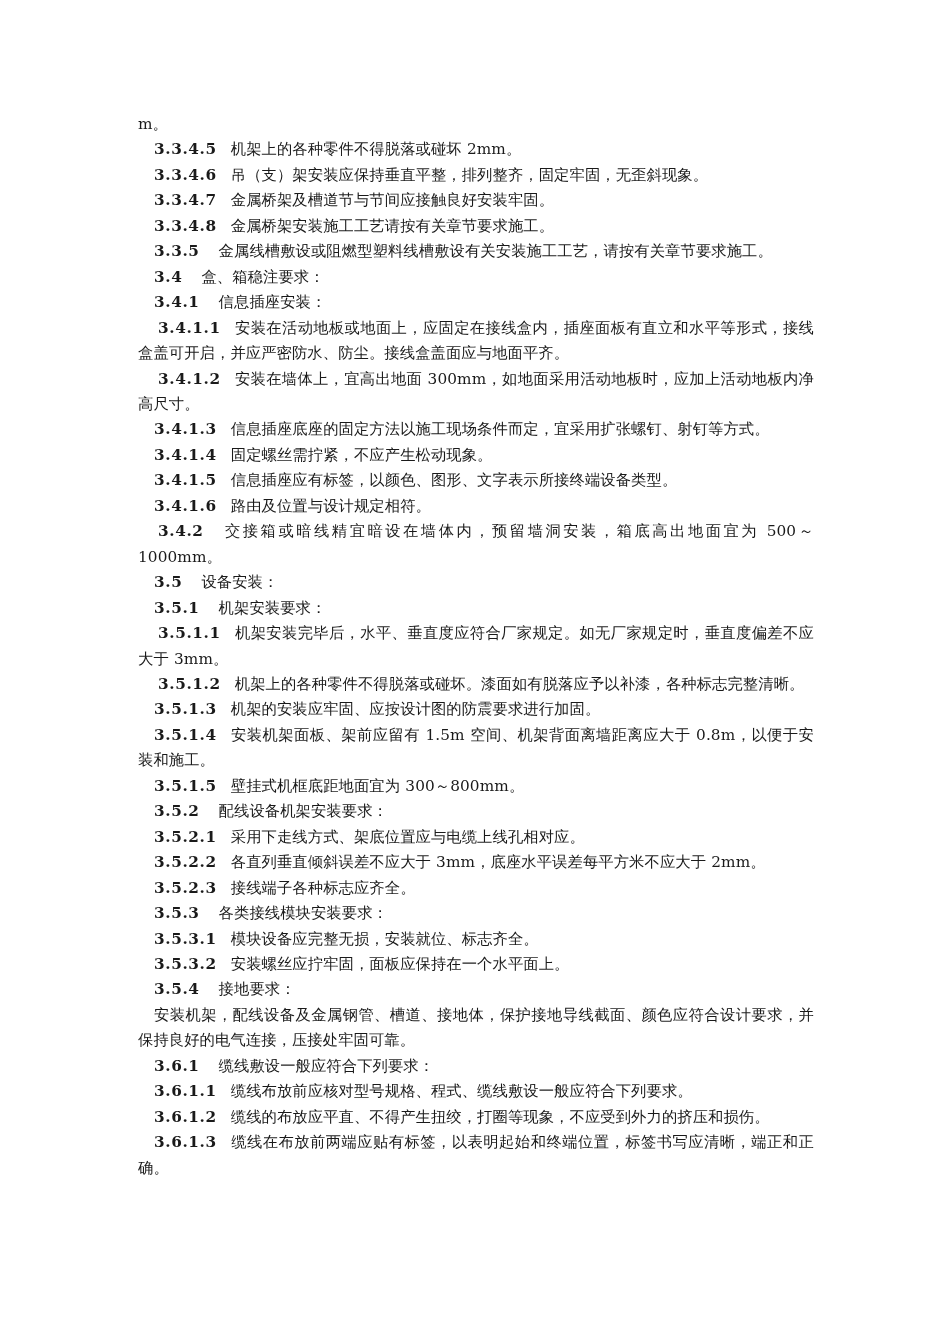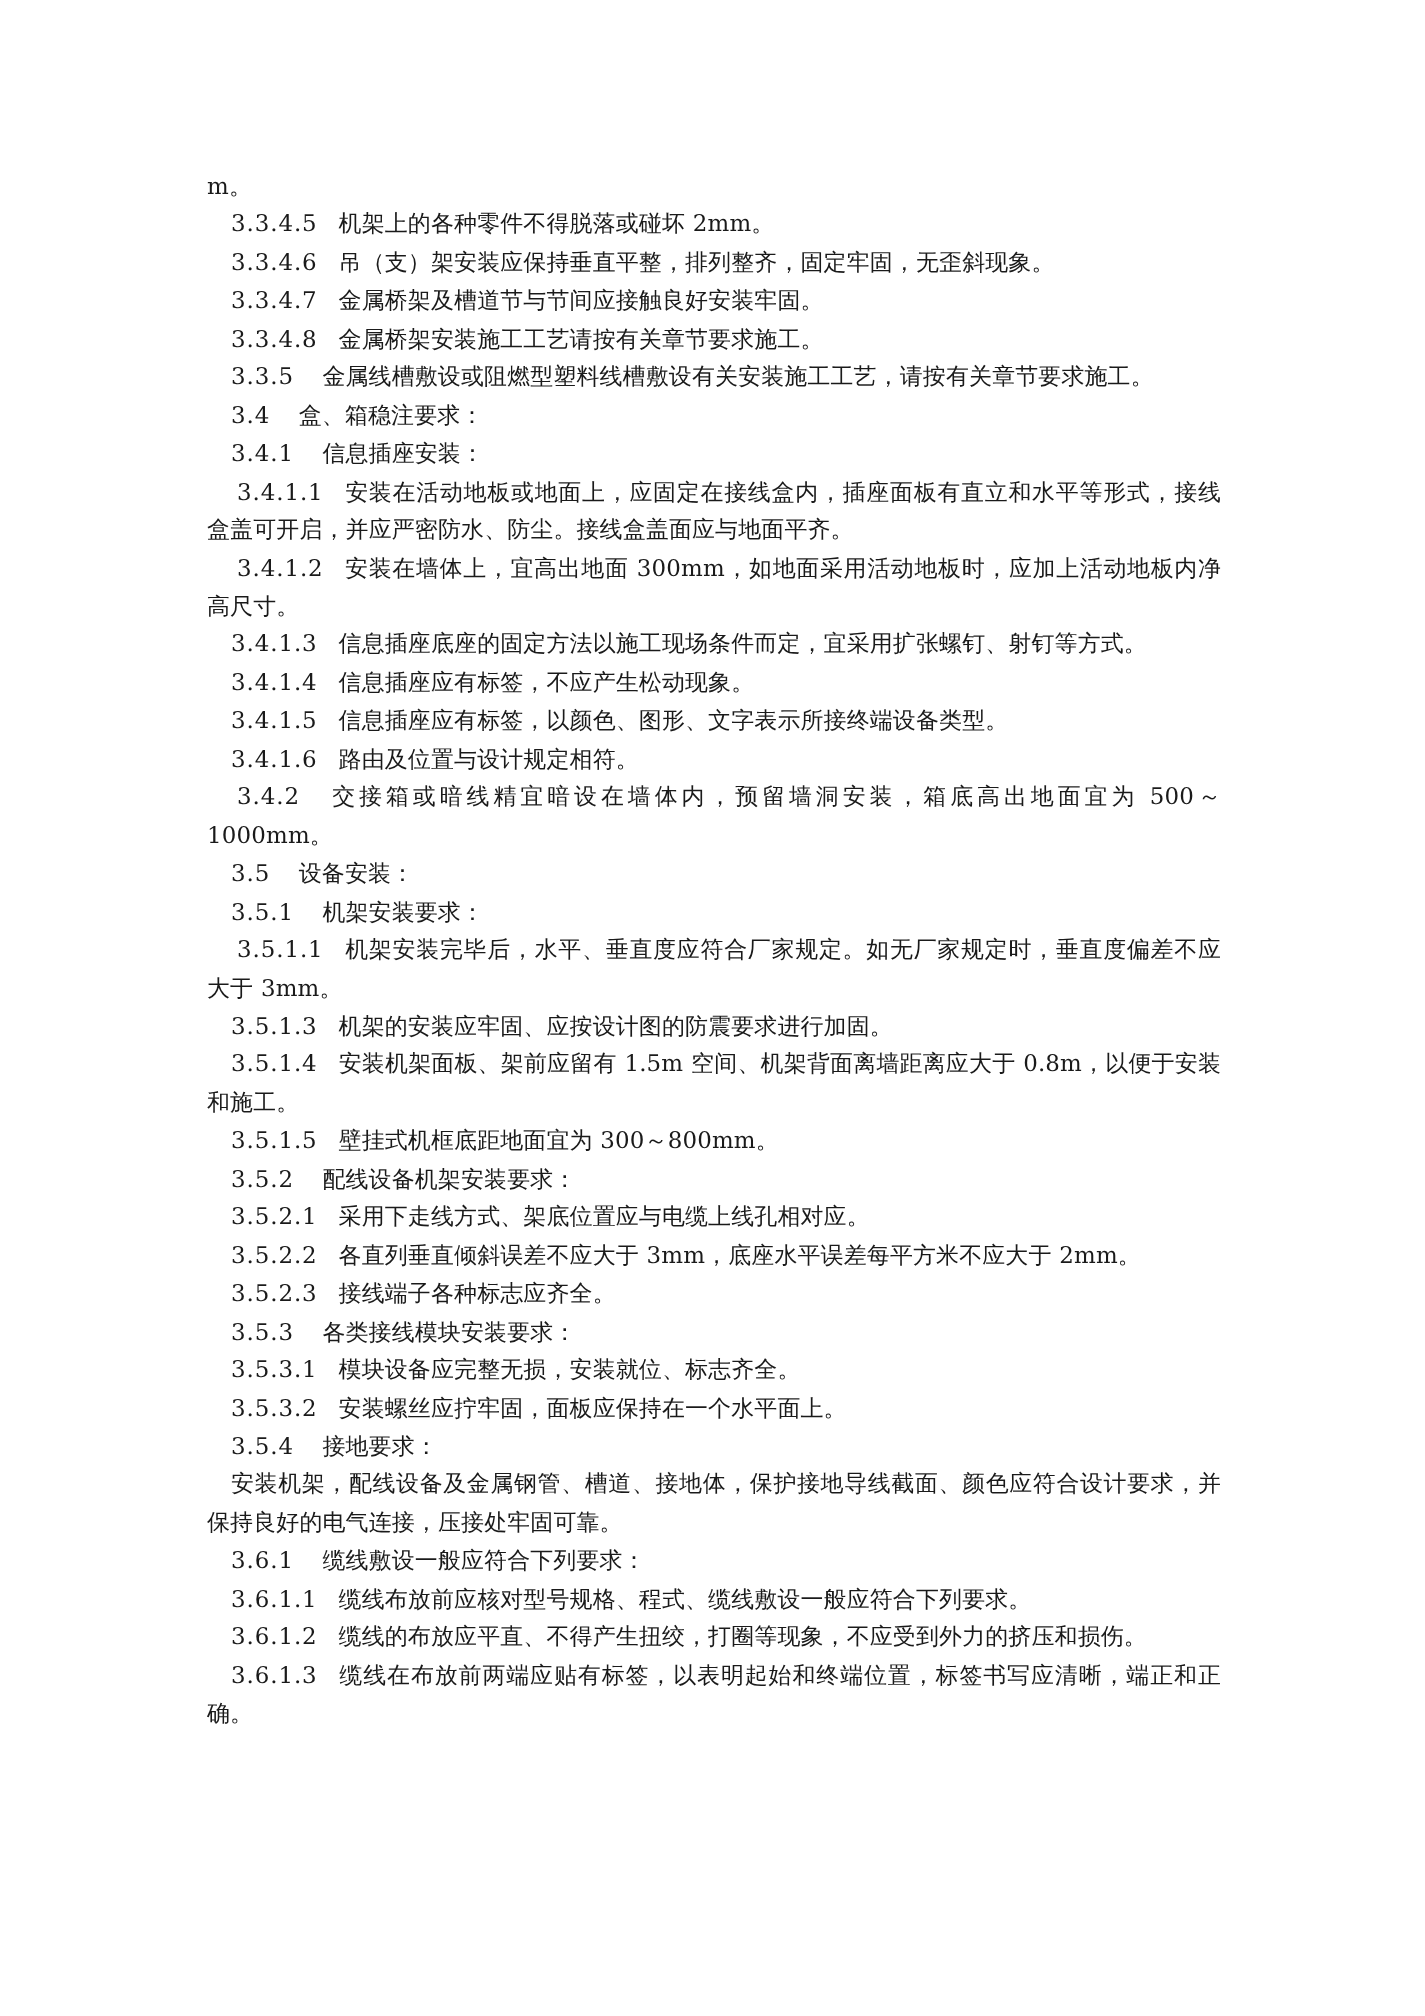--- a/index.html
+++ b/index.html
@@ -39,47 +39,49 @@
   
   .para.indent1 {
     text-indent: 16px;
   }
   
   .para.indent2 {
     text-indent: 20px;
   }
   .num {
     letter-spacing: 0.6px;
+    font-weight: bold;
   }
   .gap-md { display: inline-block; width: 14px; }
   .gap-lg { display: inline-block; width: 19px; }
 </style>
 </head>
 <body>
 
 <div class="page">
   <div class="text-body" id="text-body">
       <p class="para flush"><span>m。</span></p>
       <p class="para indent1"><span class="num">3.3.4.5</span><span class="gap-md"></span><span>机架上的各种零件不得脱落或碰坏 2mm。</span></p>
       <p class="para indent1"><span class="num">3.3.4.6</span><span class="gap-md"></span><span>吊（支）架安装应保持垂直平整，排列整齐，固定牢固，无歪斜现象。</span></p>
       <p class="para indent1"><span class="num">3.3.4.7</span><span class="gap-md"></span><span>金属桥架及槽道节与节间应接触良好安装牢固。</span></p>
       <p class="para indent1"><span class="num">3.3.4.8</span><span class="gap-md"></span><span>金属桥架安装施工工艺请按有关章节要求施工。</span></p>
       <p class="para indent1"><span class="num">3.3.5</span><span class="gap-lg"></span><span>金属线槽敷设或阻燃型塑料线槽敷设有关安装施工工艺，请按有关章节要求施工。</span></p>
       <p class="para indent1"><span class="num">3.4</span><span class="gap-lg"></span><span>盒、箱稳注要求：</span></p>
       <p class="para indent1"><span class="num">3.4.1</span><span class="gap-lg"></span><span>信息插座安装：</span></p>
       <p class="para indent2"><span class="num">3.4.1.1</span><span class="gap-md"></span><span>安装在活动地板或地面上，应固定在接线盒内，插座面板有直立和水平等形式，接线盒盖可开启，并应严密防水、防尘。接线盒盖面应与地面平齐。</span></p>
       <p class="para indent2"><span class="num">3.4.1.2</span><span class="gap-md"></span><span>安装在墙体上，宜高出地面 300mm，如地面采用活动地板时，应加上活动地板内净高尺寸。</span></p>
       <p class="para indent1"><span class="num">3.4.1.3</span><span class="gap-md"></span><span>信息插座底座的固定方法以施工现场条件而定，宜采用扩张螺钉、射钉等方式。</span></p>
-      <p class="para indent1"><span class="num">3.4.1.4</span><span class="gap-md"></span><span>信息插座应有标签，不应产生松动现象。</span></p>
+      <p class="para indent1"><span class="num">3.4.1.4</span><span class="gap-md"></span><span>固定螺丝需拧紧，不应产生松动现象。</span></p>
       <p class="para indent1"><span class="num">3.4.1.5</span><span class="gap-md"></span><span>信息插座应有标签，以颜色、图形、文字表示所接终端设备类型。</span></p>
       <p class="para indent1"><span class="num">3.4.1.6</span><span class="gap-md"></span><span>路由及位置与设计规定相符。</span></p>
       <p class="para indent2"><span class="num">3.4.2</span><span class="gap-lg"></span><span>交接箱或暗线精宜暗设在墙体内，预留墙洞安装，箱底高出地面宜为 500～1000mm。</span></p>
       <p class="para indent1"><span class="num">3.5</span><span class="gap-lg"></span><span>设备安装：</span></p>
       <p class="para indent1"><span class="num">3.5.1</span><span class="gap-lg"></span><span>机架安装要求：</span></p>
       <p class="para indent2"><span class="num">3.5.1.1</span><span class="gap-md"></span><span>机架安装完毕后，水平、垂直度应符合厂家规定。如无厂家规定时，垂直度偏差不应大于 3mm。</span></p>
+      <p class="para indent2"><span class="num">3.5.1.2</span><span class="gap-md"></span><span>机架上的各种零件不得脱落或碰坏。漆面如有脱落应予以补漆，各种标志完整清晰。</span></p>
       <p class="para indent1"><span class="num">3.5.1.3</span><span class="gap-md"></span><span>机架的安装应牢固、应按设计图的防震要求进行加固。</span></p>
       <p class="para indent1"><span class="num">3.5.1.4</span><span class="gap-md"></span><span>安装机架面板、架前应留有 1.5m 空间、机架背面离墙距离应大于 0.8m，以便于安装和施工。</span></p>
       <p class="para indent1"><span class="num">3.5.1.5</span><span class="gap-md"></span><span>壁挂式机框底距地面宜为 300～800mm。</span></p>
       <p class="para indent1"><span class="num">3.5.2</span><span class="gap-lg"></span><span>配线设备机架安装要求：</span></p>
       <p class="para indent1"><span class="num">3.5.2.1</span><span class="gap-md"></span><span>采用下走线方式、架底位置应与电缆上线孔相对应。</span></p>
       <p class="para indent1"><span class="num">3.5.2.2</span><span class="gap-md"></span><span>各直列垂直倾斜误差不应大于 3mm，底座水平误差每平方米不应大于 2mm。</span></p>
       <p class="para indent1"><span class="num">3.5.2.3</span><span class="gap-md"></span><span>接线端子各种标志应齐全。</span></p>
       <p class="para indent1"><span class="num">3.5.3</span><span class="gap-lg"></span><span>各类接线模块安装要求：</span></p>
       <p class="para indent1"><span class="num">3.5.3.1</span><span class="gap-md"></span><span>模块设备应完整无损，安装就位、标志齐全。</span></p>
       <p class="para indent1"><span class="num">3.5.3.2</span><span class="gap-md"></span><span>安装螺丝应拧牢固，面板应保持在一个水平面上。</span></p>

